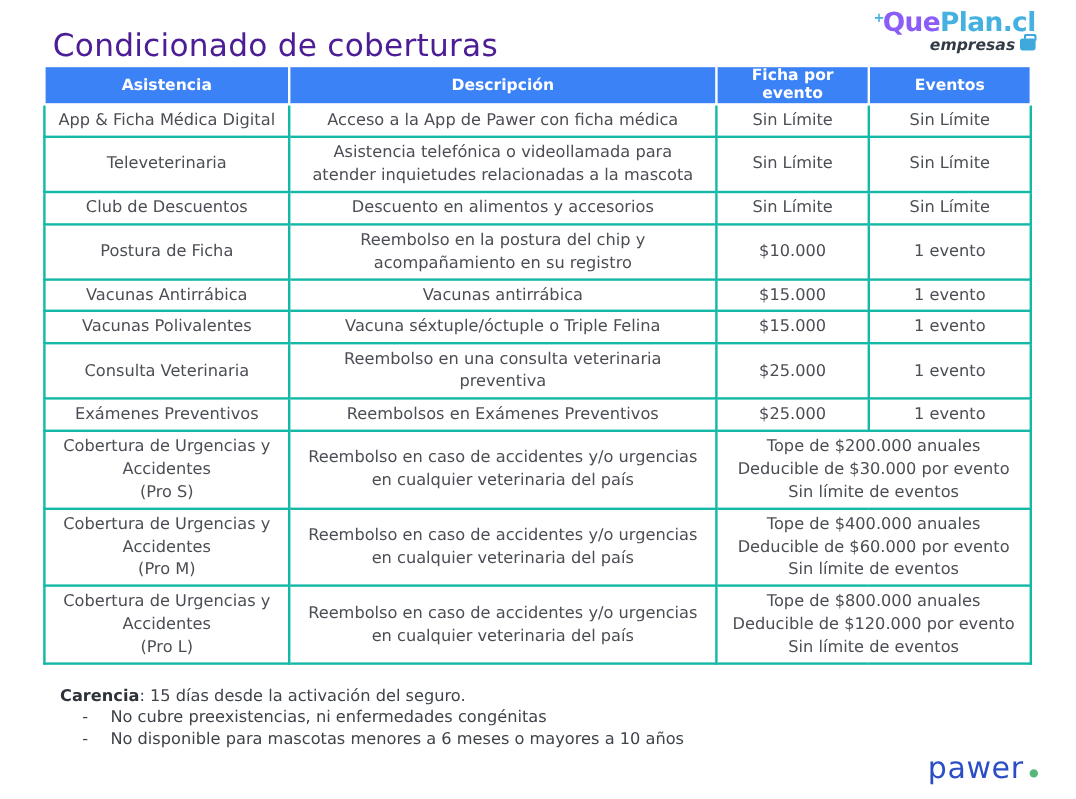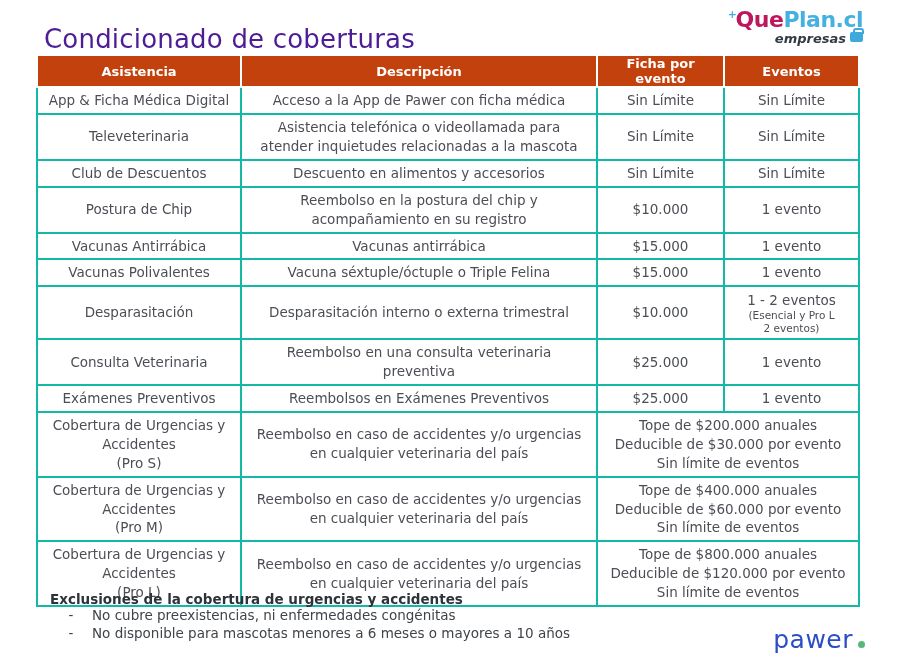--- a/index.html
+++ b/index.html
@@ -10,33 +10,33 @@
     background:#ffffff;
     font-family:"DejaVu Sans", sans-serif;
     color:#4a4e54;
     overflow:hidden;
   }
 
   
   .queplan { position:absolute; top:8px; right:34px; text-align:right; line-height:1.05; }
   .qp-line1 { font-size:22px; font-weight:bold; letter-spacing:-0.5px; }
   .qp-plus { font-size:11px; font-weight:bold; color:#45b1e1; vertical-align:top; position:relative; top:1px; right:-1px; }
-  .qp-que { color:#be185d; }
+  .qp-que { color:#8b5cf6; }
   .qp-plan { color:#45b1e1; }
   .qp-line2 { font-size:13px; font-style:italic; font-weight:bold; color:#323a45; margin-top:1px; display:flex; align-items:flex-start; justify-content:flex-end; gap:4px; }
   .briefcase { display:inline-block; width:13px; height:10px; background:#3fa9dc; border-radius:2px; position:relative; }
   .briefcase::before { content:''; position:absolute; top:-4px; left:3px; width:7px; height:4px; border:2px solid #3fa9dc; border-bottom:none; border-radius:3px 3px 0 0; }
 
   
   .title { position:absolute; left:44px; top:24px; font-size:26px; color:#4c1d95; letter-spacing:0.2px; }
 
   
   table.cov { position:absolute; left:36px; top:54px; width:822px; border-collapse:collapse; table-layout:fixed; }
   table.cov th {
-    background:#c2410c; color:#ffffff;
+    background:#3b82f6; color:#ffffff;
     font-size:13px; font-weight:bold;
     height:26px; border:2px solid #ffffff;
     padding:0 4px; text-align:center;
   }
   table.cov td {
     border:2px solid #14b8a6;
     font-size:13.5px; color:#4b4e54;
     text-align:center; vertical-align:middle;
     padding:3px 8px; line-height:1.4;
   }
@@ -103,46 +103,36 @@
         <td>Sin Límite</td>
         <td>Sin Límite</td>
       </tr>
       <tr class="rh-c">
         <td>Club de Descuentos</td>
         <td>Descuento en alimentos y accesorios</td>
         <td>Sin Límite</td>
         <td>Sin Límite</td>
       </tr>
       <tr class="rh-d">
-        <td>Postura de Chip</td>
+        <td>Postura de Ficha</td>
         <td>Reembolso en la postura del chip y acompañamiento en su registro</td>
         <td>$10.000</td>
         <td>1 evento</td>
       </tr>
       <tr class="rh-a">
         <td>Vacunas Antirrábica</td>
         <td>Vacunas antirrábica</td>
         <td>$15.000</td>
         <td>1 evento</td>
       </tr>
       <tr class="rh-a">
         <td>Vacunas Polivalentes</td>
         <td>Vacuna séxtuple/óctuple o Triple Felina</td>
         <td>$15.000</td>
         <td>1 evento</td>
-      </tr>
-      <tr class="rh-e">
-        <td>Desparasitación</td>
-        <td>Desparasitación interno o externa trimestral</td>
-        <td>$10.000</td>
-        <td>
-          <span>1 - 2 eventos</span>
-          <span class="ev-note">(Esencial y Pro L
-2 eventos)</span>
-        </td>
       </tr>
       <tr class="rh-a">
         <td>Consulta Veterinaria</td>
         <td>Reembolso en una consulta veterinaria preventiva</td>
         <td>$25.000</td>
         <td>1 evento</td>
       </tr>
       <tr class="rh-c">
         <td>Exámenes Preventivos</td>
         <td>Reembolsos en Exámenes Preventivos</td>
@@ -173,21 +163,23 @@
 (Pro L)</td>
         <td>Reembolso en caso de accidentes y/o urgencias en cualquier veterinaria del país</td>
         <td class="prewrap" colspan="2">Tope de $800.000 anuales
 Deducible de $120.000 por evento
 Sin límite de eventos</td>
       </tr>
     </tbody>
   </table>
 
   <div class="notes">
-    <div class="excl-title">Exclusiones de la cobertura de urgencias y accidentes</div>
+    <div class="carencia">
+      <b>Carencia</b><span>: 15 días desde la activación del seguro.</span>
+    </div>
     <div class="excl-item">
       <span class="excl-dash">-</span>
       <span>No cubre preexistencias, ni enfermedades congénitas</span>
     </div>
     <div class="excl-item">
       <span class="excl-dash">-</span>
       <span>No disponible para mascotas menores a 6 meses o mayores a 10 años</span>
     </div>
   </div>
 

